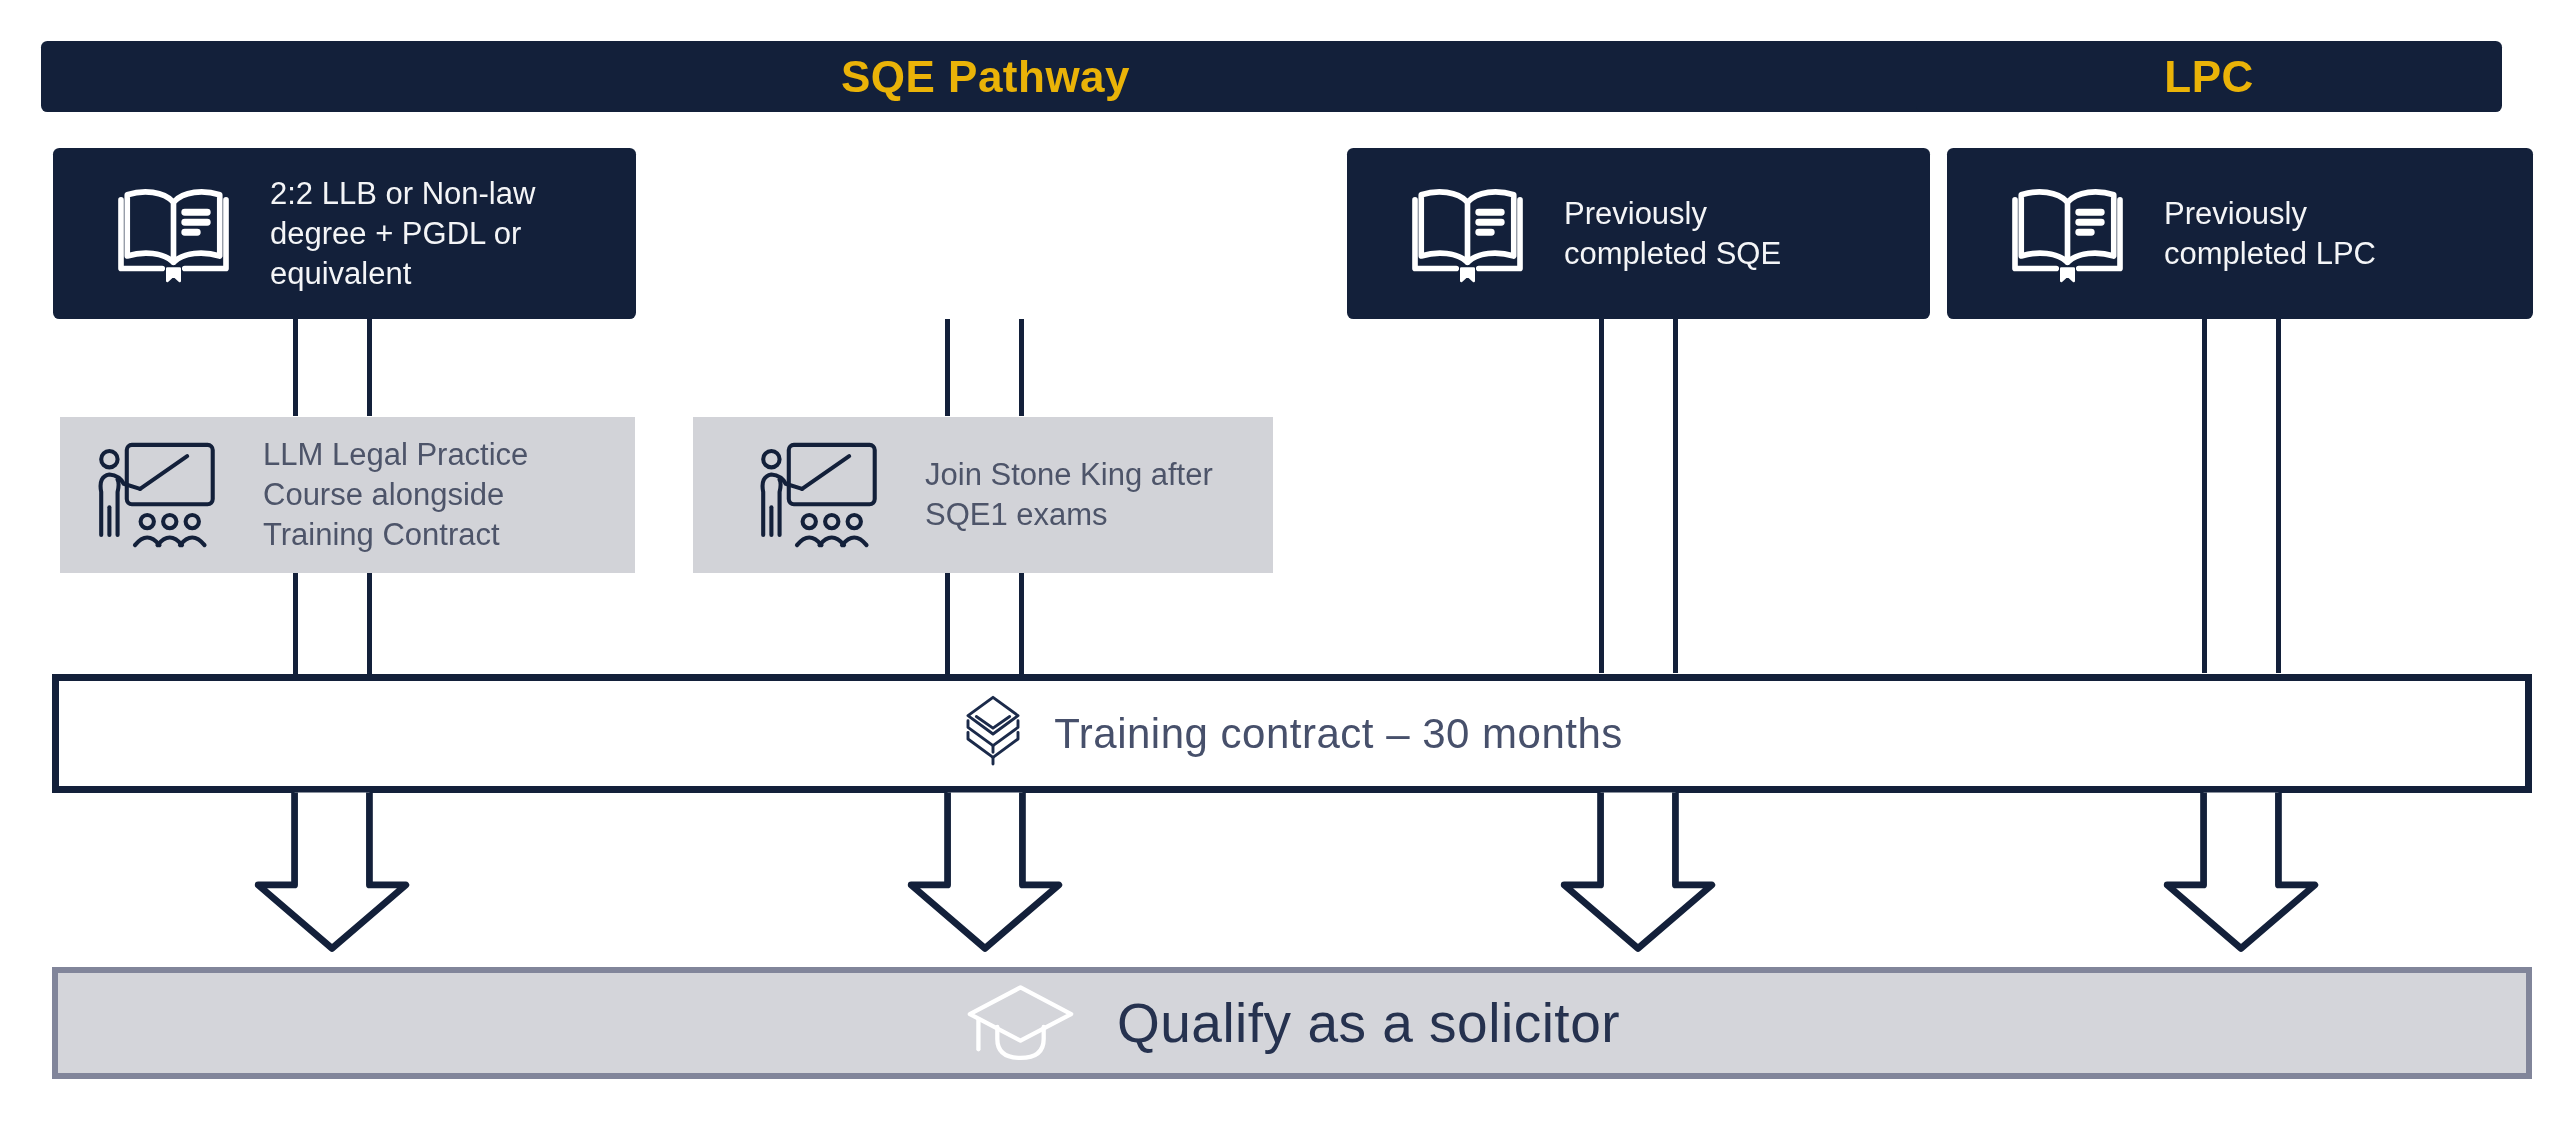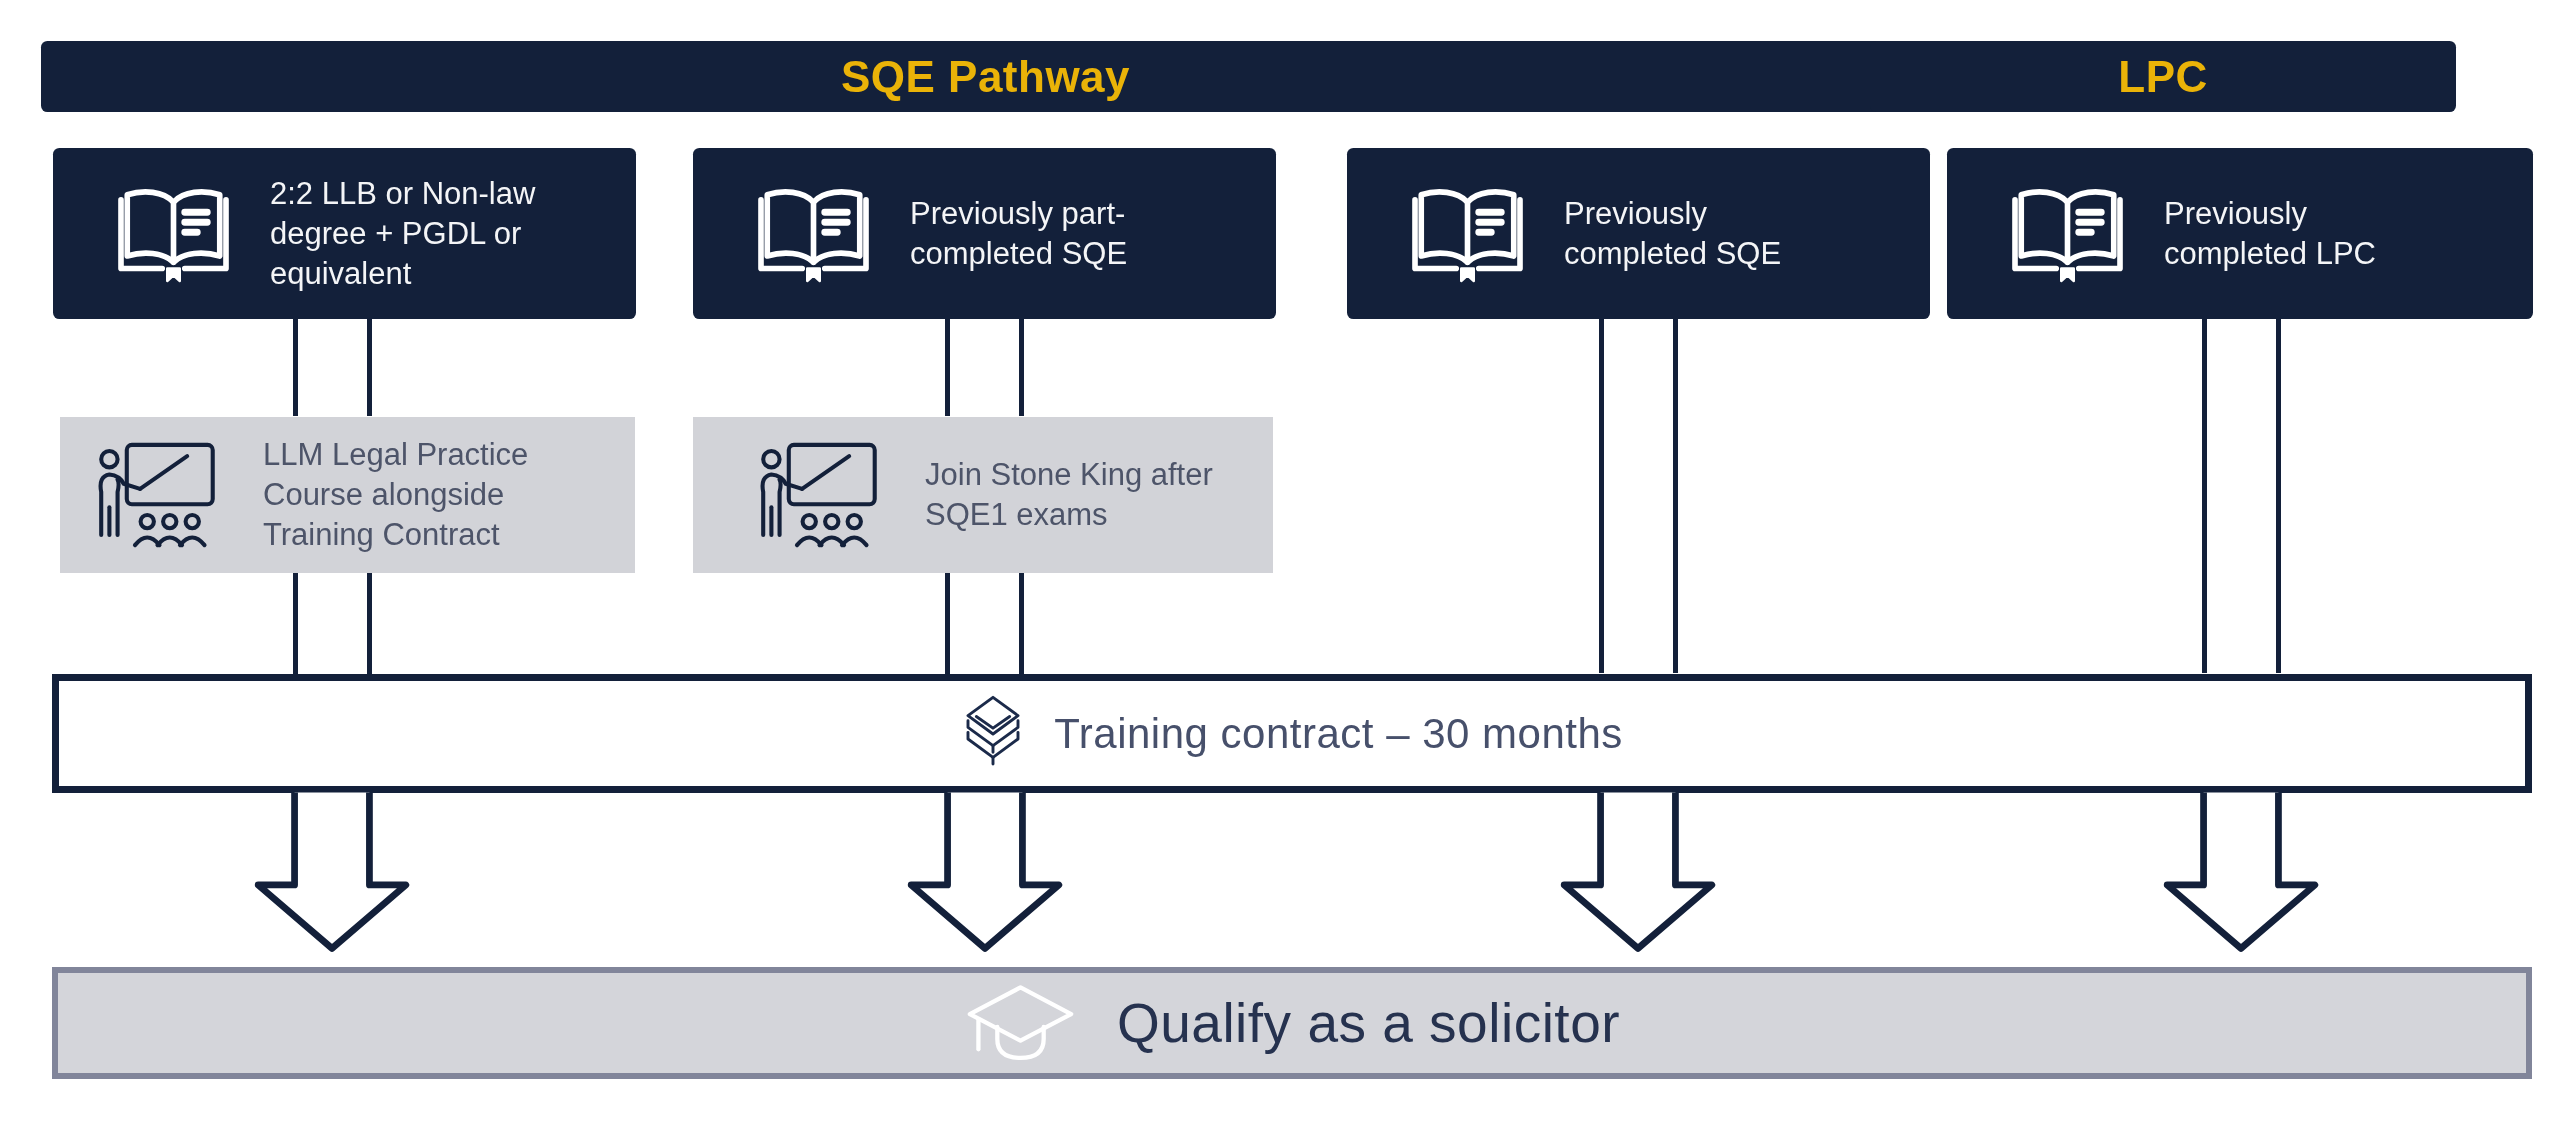--- a/index.html
+++ b/index.html
@@ -4,21 +4,21 @@
 <style>
   html,body{margin:0;padding:0;background:#ffffff;}
   body{width:2576px;height:1143px;position:relative;overflow:hidden;
        font-family:"Liberation Sans","DejaVu Sans",sans-serif;}
   .canvas{position:absolute;inset:0;}
 
   
   .hdr{position:absolute;top:41px;height:71px;background:#13203A;border-radius:6.3px;
        display:flex;align-items:center;justify-content:center;}
   .hdr-sqe{left:41px;width:1889px;}
-  .hdr-lpc{left:1870px;width:586px;}
+  .hdr-lpc{left:1916px;width:586px;}
   .hdr span{color:#eab308;font-size:44px;font-weight:700;letter-spacing:0.5px;}
 
   
   .entry{position:absolute;top:148px;height:171px;background:#13203A;border-radius:6.3px;
          display:flex;align-items:center;padding-left:58px;box-sizing:border-box;gap:34px;}
   .entry-1{left:53px;width:583px;}
   .entry-2{left:693px;width:583px;}
   .entry-3{left:1347px;width:583px;}
   .entry-4{left:1947px;width:586px;}
   .entry .txt{color:#F4F5F7;font-size:31px;line-height:40px;font-weight:400;}
@@ -76,33 +76,20 @@
           <path d="M92 15 V70 H59"></path>
         <path d="M50 17 C42 8 26 7 13 11 V60 C26 56 42 57 50 65 C58 57 74 56 87 60 V11 C74 7 58 8 50 17 Z"></path>
         <path d="M50 17 V65"></path>
         <path d="M45 70 h10 v10 l-5 -4.5 l-5 4.5 z" fill="#ffffff" stroke-width="2"></path>
         <path d="M59 25 H77 M59 33 H77 M59 41 H69" stroke-width="5.5"></path>
       </g>
     </svg>
     <div class="txt">2:2 LLB or Non-law degree + PGDL or equivalent</div>
   </div>
 
-  <div class="entry entry-2">
-    <svg class="book-svg" viewBox="0 0 100 84">
-      <g fill="none" stroke="#ffffff" stroke-width="4.5" stroke-linejoin="round" stroke-linecap="round">
-        <path d="M8 15 V70 H41"></path>
-          <path d="M92 15 V70 H59"></path>
-        <path d="M50 17 C42 8 26 7 13 11 V60 C26 56 42 57 50 65 C58 57 74 56 87 60 V11 C74 7 58 8 50 17 Z"></path>
-        <path d="M50 17 V65"></path>
-        <path d="M45 70 h10 v10 l-5 -4.5 l-5 4.5 z" fill="#ffffff" stroke-width="2"></path>
-        <path d="M59 25 H77 M59 33 H77 M59 41 H69" stroke-width="5.5"></path>
-      </g>
-    </svg>
-    <div class="txt">Previously part-completed SQE</div>
-  </div>
 
   <div class="entry entry-3">
     <svg class="book-svg" viewBox="0 0 100 84">
       <g fill="none" stroke="#ffffff" stroke-width="4.5" stroke-linejoin="round" stroke-linecap="round">
         <path d="M8 15 V70 H41"></path>
           <path d="M92 15 V70 H59"></path>
         <path d="M50 17 C42 8 26 7 13 11 V60 C26 56 42 57 50 65 C58 57 74 56 87 60 V11 C74 7 58 8 50 17 Z"></path>
         <path d="M50 17 V65"></path>
         <path d="M45 70 h10 v10 l-5 -4.5 l-5 4.5 z" fill="#ffffff" stroke-width="2"></path>
         <path d="M59 25 H77 M59 33 H77 M59 41 H69" stroke-width="5.5"></path>

